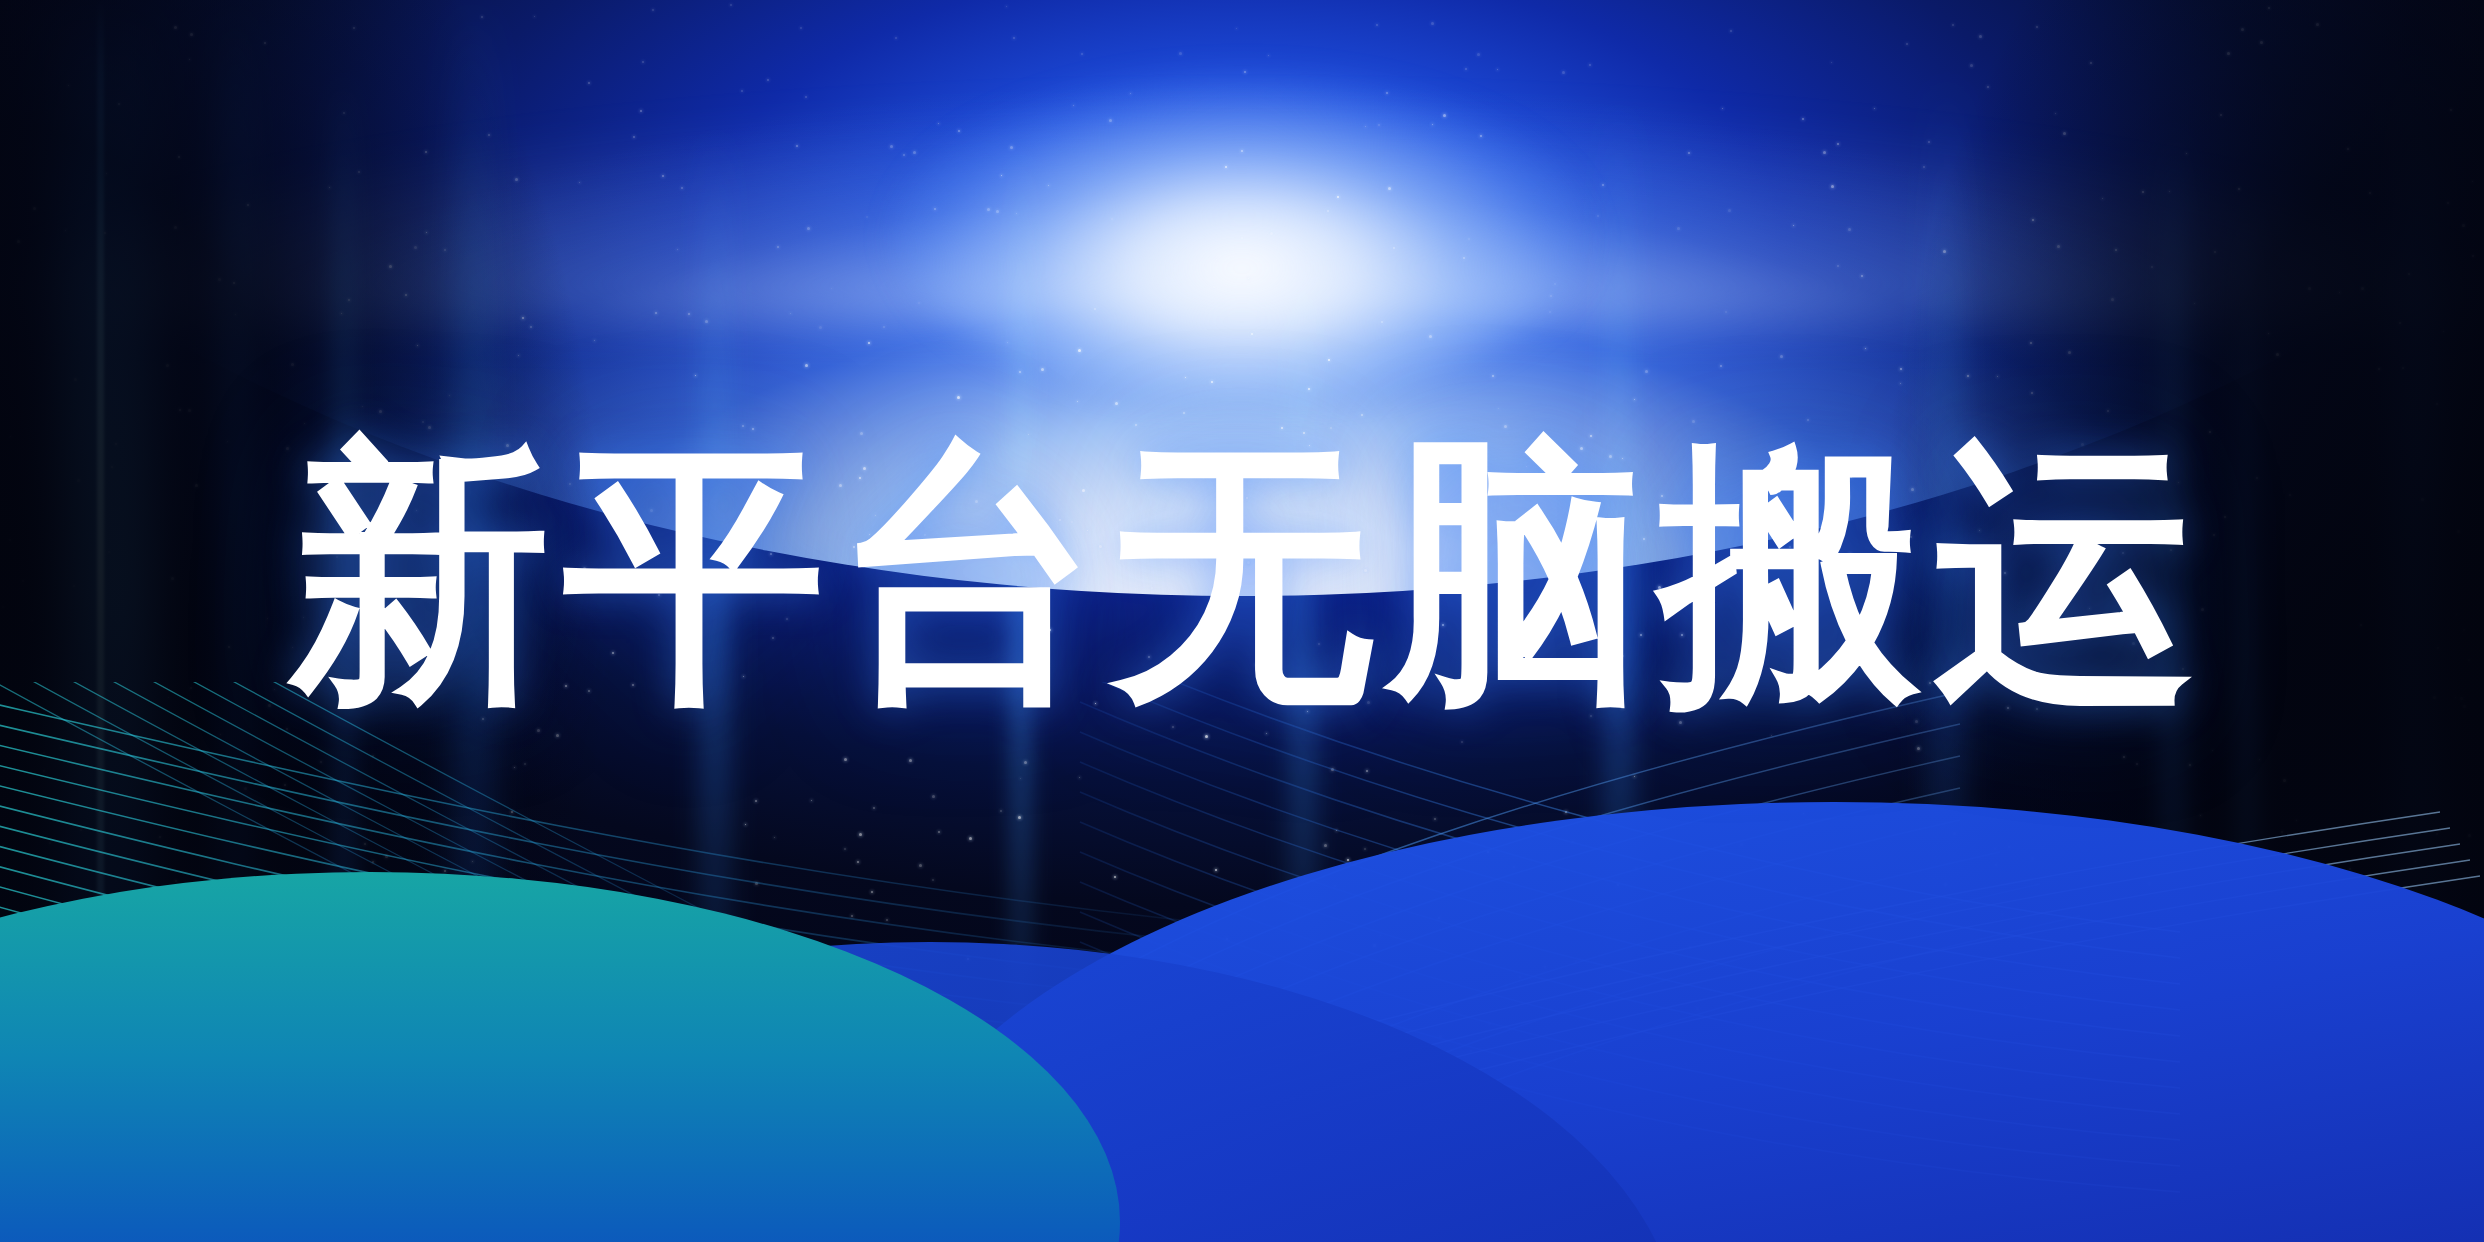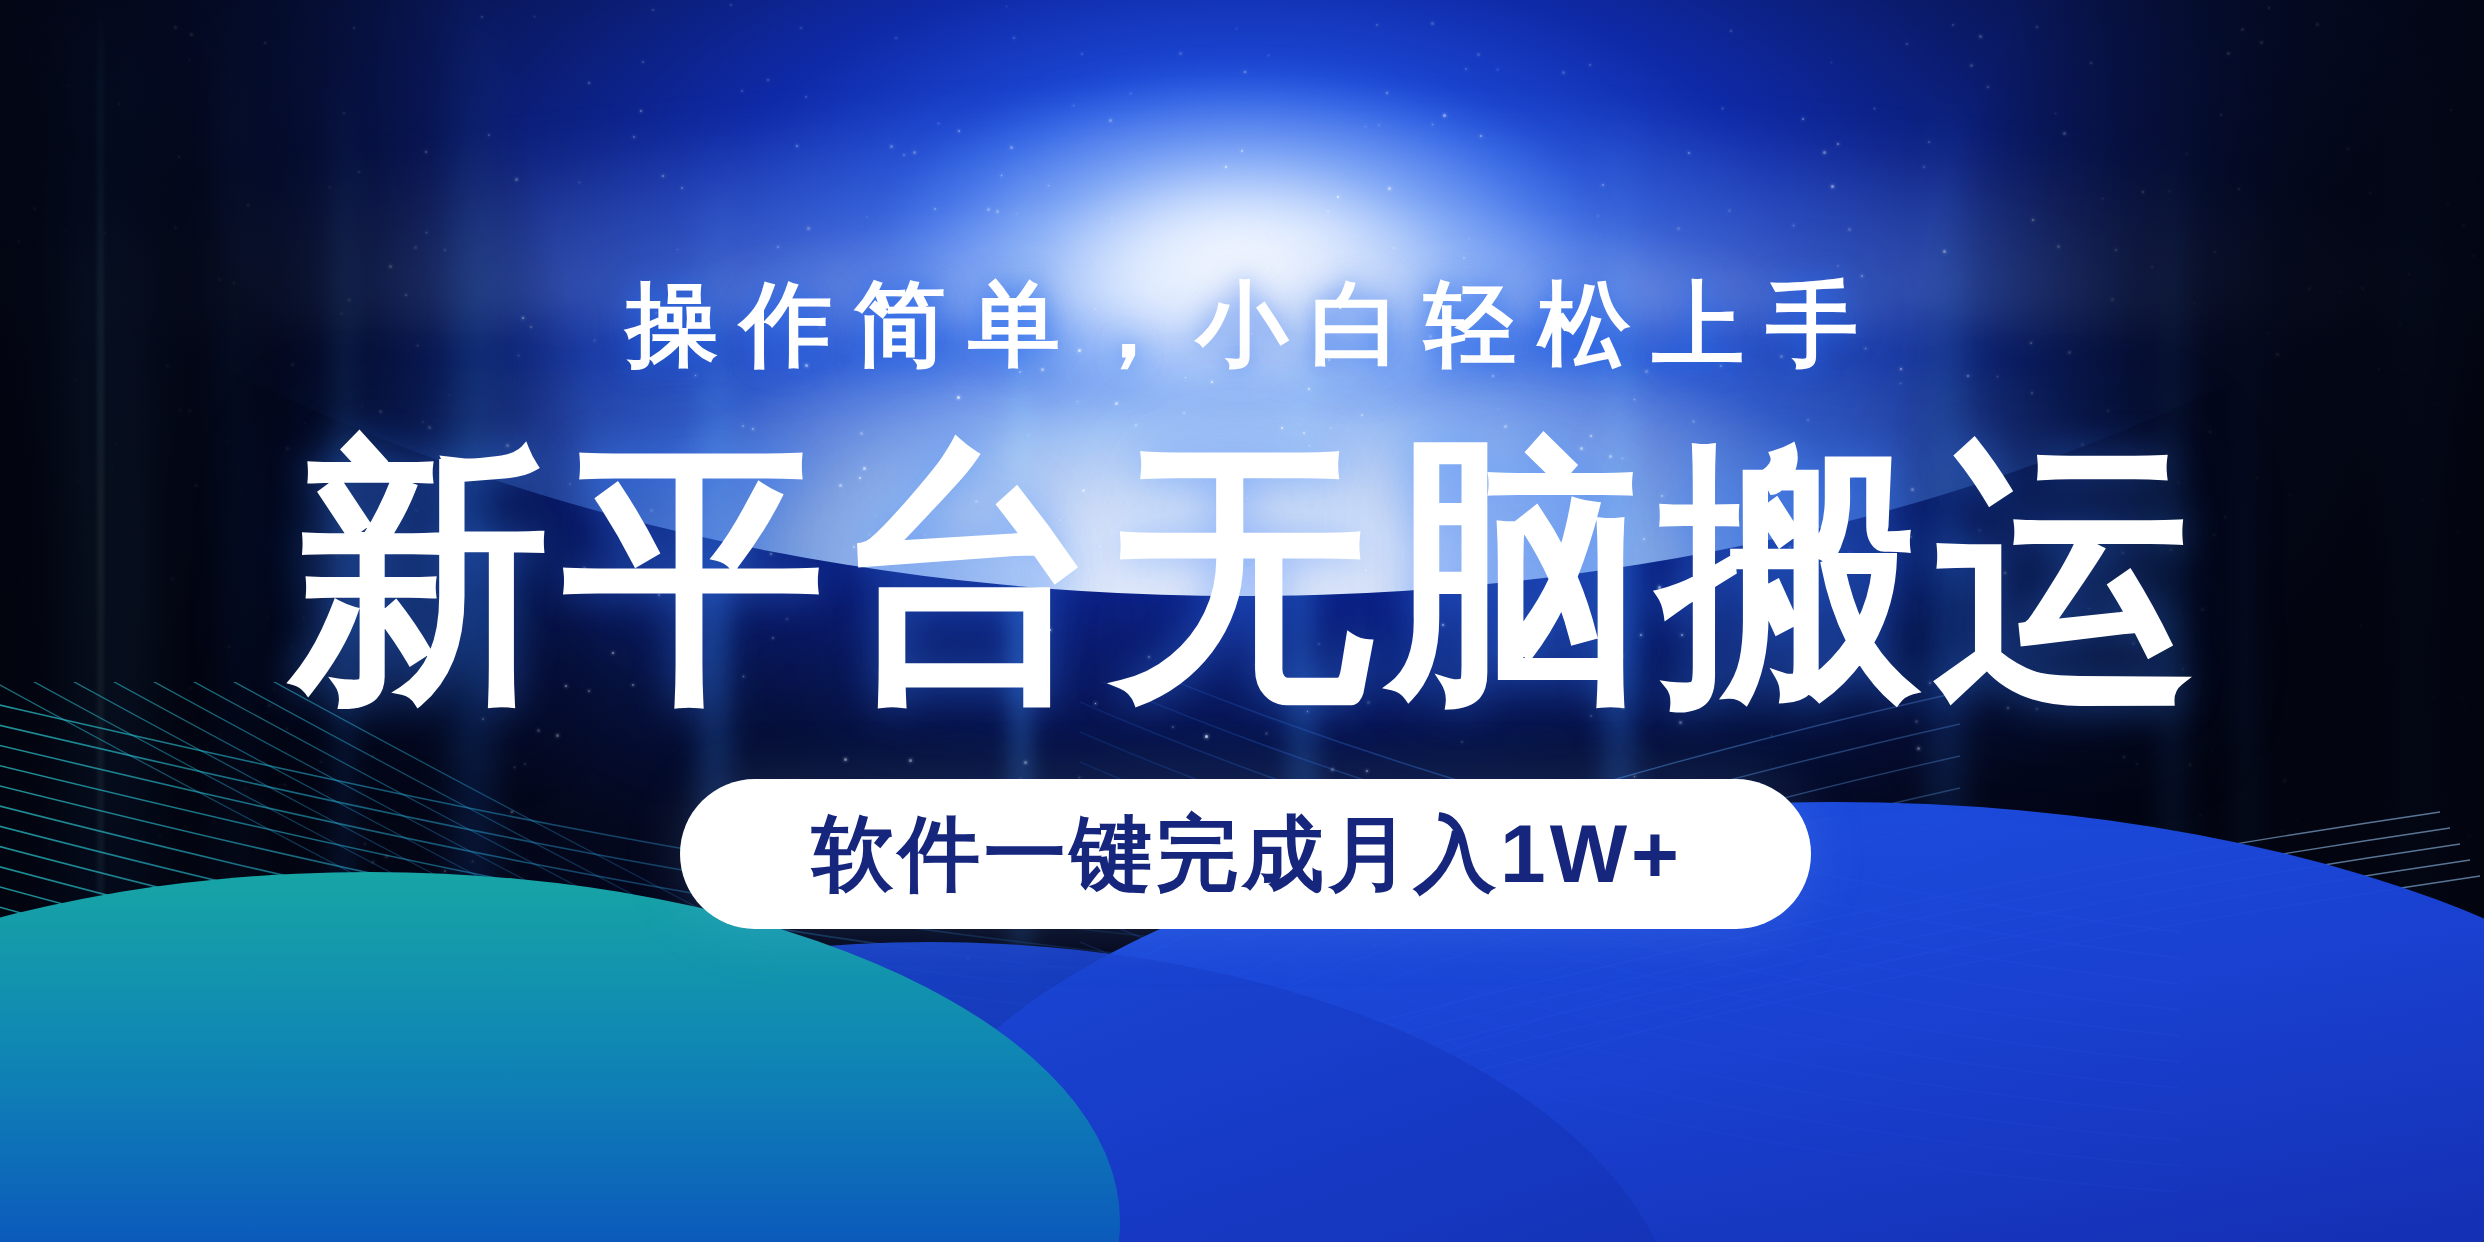--- a/index.html
+++ b/index.html
@@ -864,22 +864,18 @@
       </g>
     </svg>
   </div>
 
   <div class="blob-blue"></div>
   <div class="blob-blue2"></div>
   <div class="blob-teal"></div>
 
   <div class="content">
 
-    <div class="subtitle">操作简单，小白轻松上手</div>
 
     <div class="headline">新平台无脑搬运</div>
 
-    <div class="pill">
-      <span class="pill-text">软件一键完成月入1W+</span>
-    </div>
 
   </div>
 </div>
 
 </body></html>

